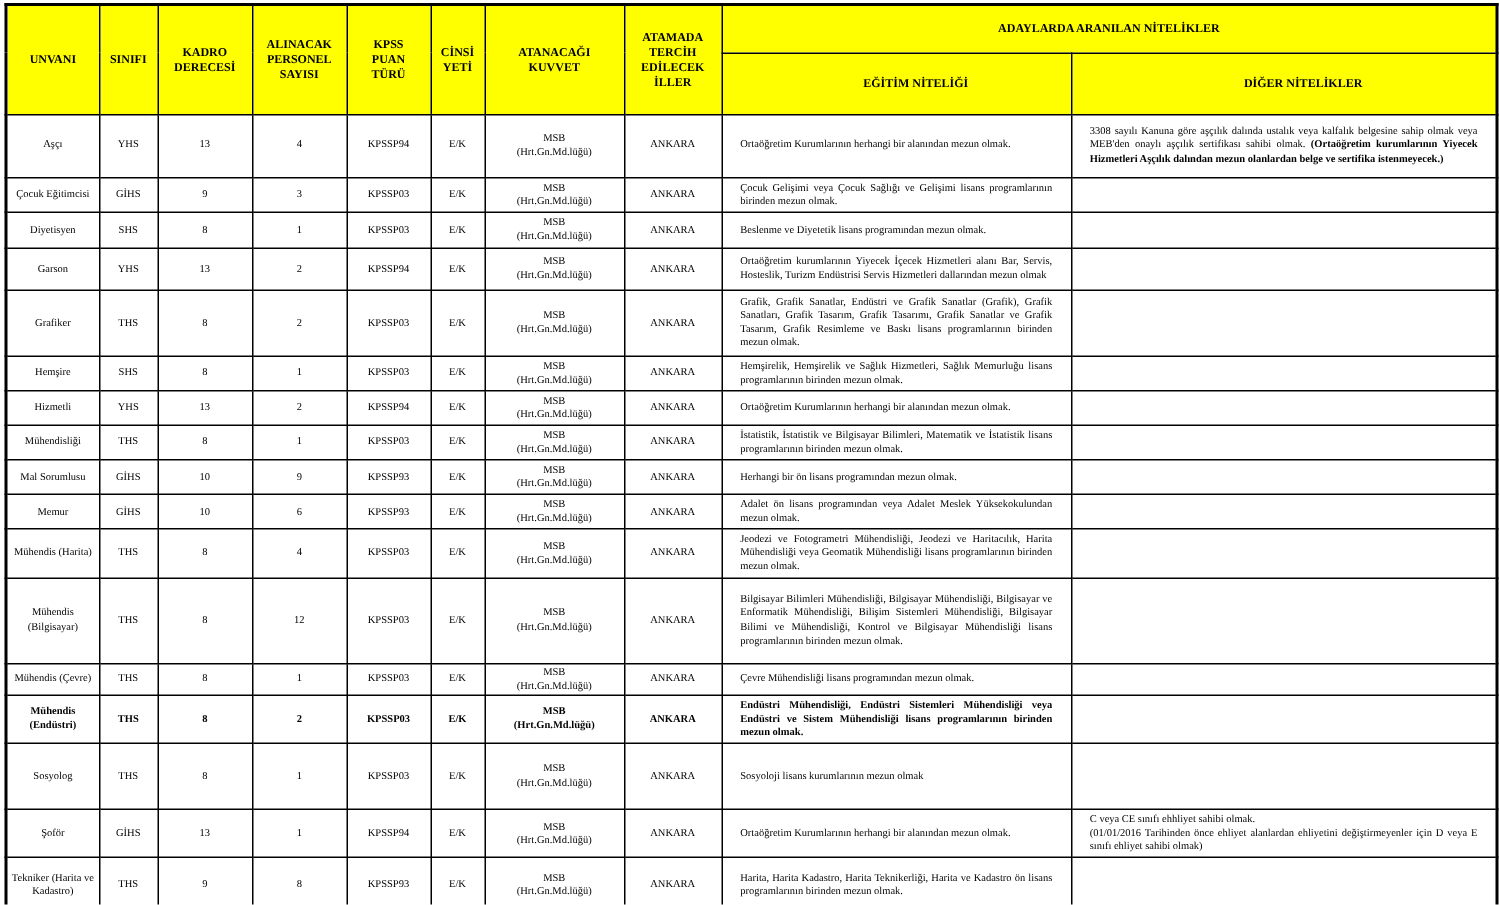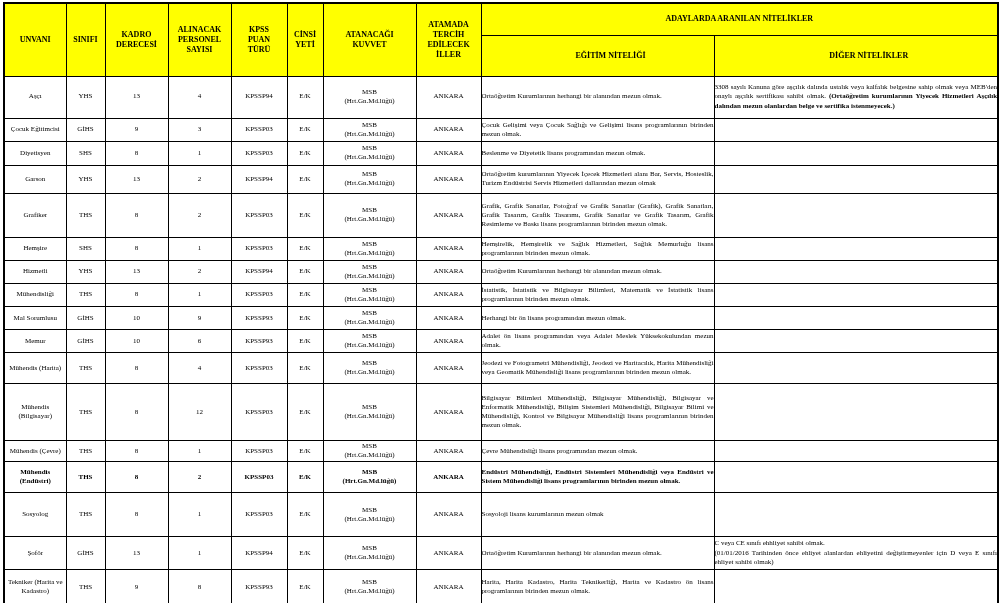--- a/index.html
+++ b/index.html
@@ -35,21 +35,21 @@
   thead tr.h2 th { height: 38px; padding-left: 28px; }
   tbody td {
     font-size: 7px;
     line-height: 1.3;
     background: #ffffff;
   }
   td.center { text-align: center; padding: 1px 2px; }
   td.pre { white-space: pre-line; }
   td.just {
     text-align: justify;
-    padding: 2px 0;
+    padding: 2px 12px;
     white-space: normal;
   }
   td.diger { white-space: pre-line; }
   .bold-seg { font-weight: bold; }
   
   tbody tr:nth-child(1)  { height: 42px; }
   tbody tr:nth-child(2)  { height: 23px; margin-top: 32px; }
   tbody tr:nth-child(3)  { height: 24px; }
   tbody tr:nth-child(4)  { height: 28px; }
   tbody tr:nth-child(5)  { height: 44px; }
@@ -166,21 +166,21 @@
         <tr>
     <td class="center">Grafiker</td>
     <td class="center">THS</td>
     <td class="center">8</td>
     <td class="center">2</td>
     <td class="center">KPSSP03</td>
     <td class="center">E/K</td>
     <td class="center pre">MSB
 (Hrt.Gn.Md.lüğü)</td>
     <td class="center">ANKARA</td>
-    <td class="just">Grafik, Grafik Sanatlar, Fotoğraf ve Grafik Sanatlar (Grafik), Grafik Sanatları, Grafik Tasarım, Grafik Tasarımı, Grafik Sanatlar ve Grafik Tasarım, Grafik Resimleme ve Baskı lisans programlarının birinden mezun olmak.</td>
+    <td class="just">Grafik, Grafik Sanatlar, Endüstri ve Grafik Sanatlar (Grafik), Grafik Sanatları, Grafik Tasarım, Grafik Tasarımı, Grafik Sanatlar ve Grafik Tasarım, Grafik Resimleme ve Baskı lisans programlarının birinden mezun olmak.</td>
     <td class="just diger"><span></span><span class="bold-seg"></span></td>
   </tr>
         <tr>
     <td class="center">Hemşire</td>
     <td class="center">SHS</td>
     <td class="center">8</td>
     <td class="center">1</td>
     <td class="center">KPSSP03</td>
     <td class="center">E/K</td>
     <td class="center pre">MSB

